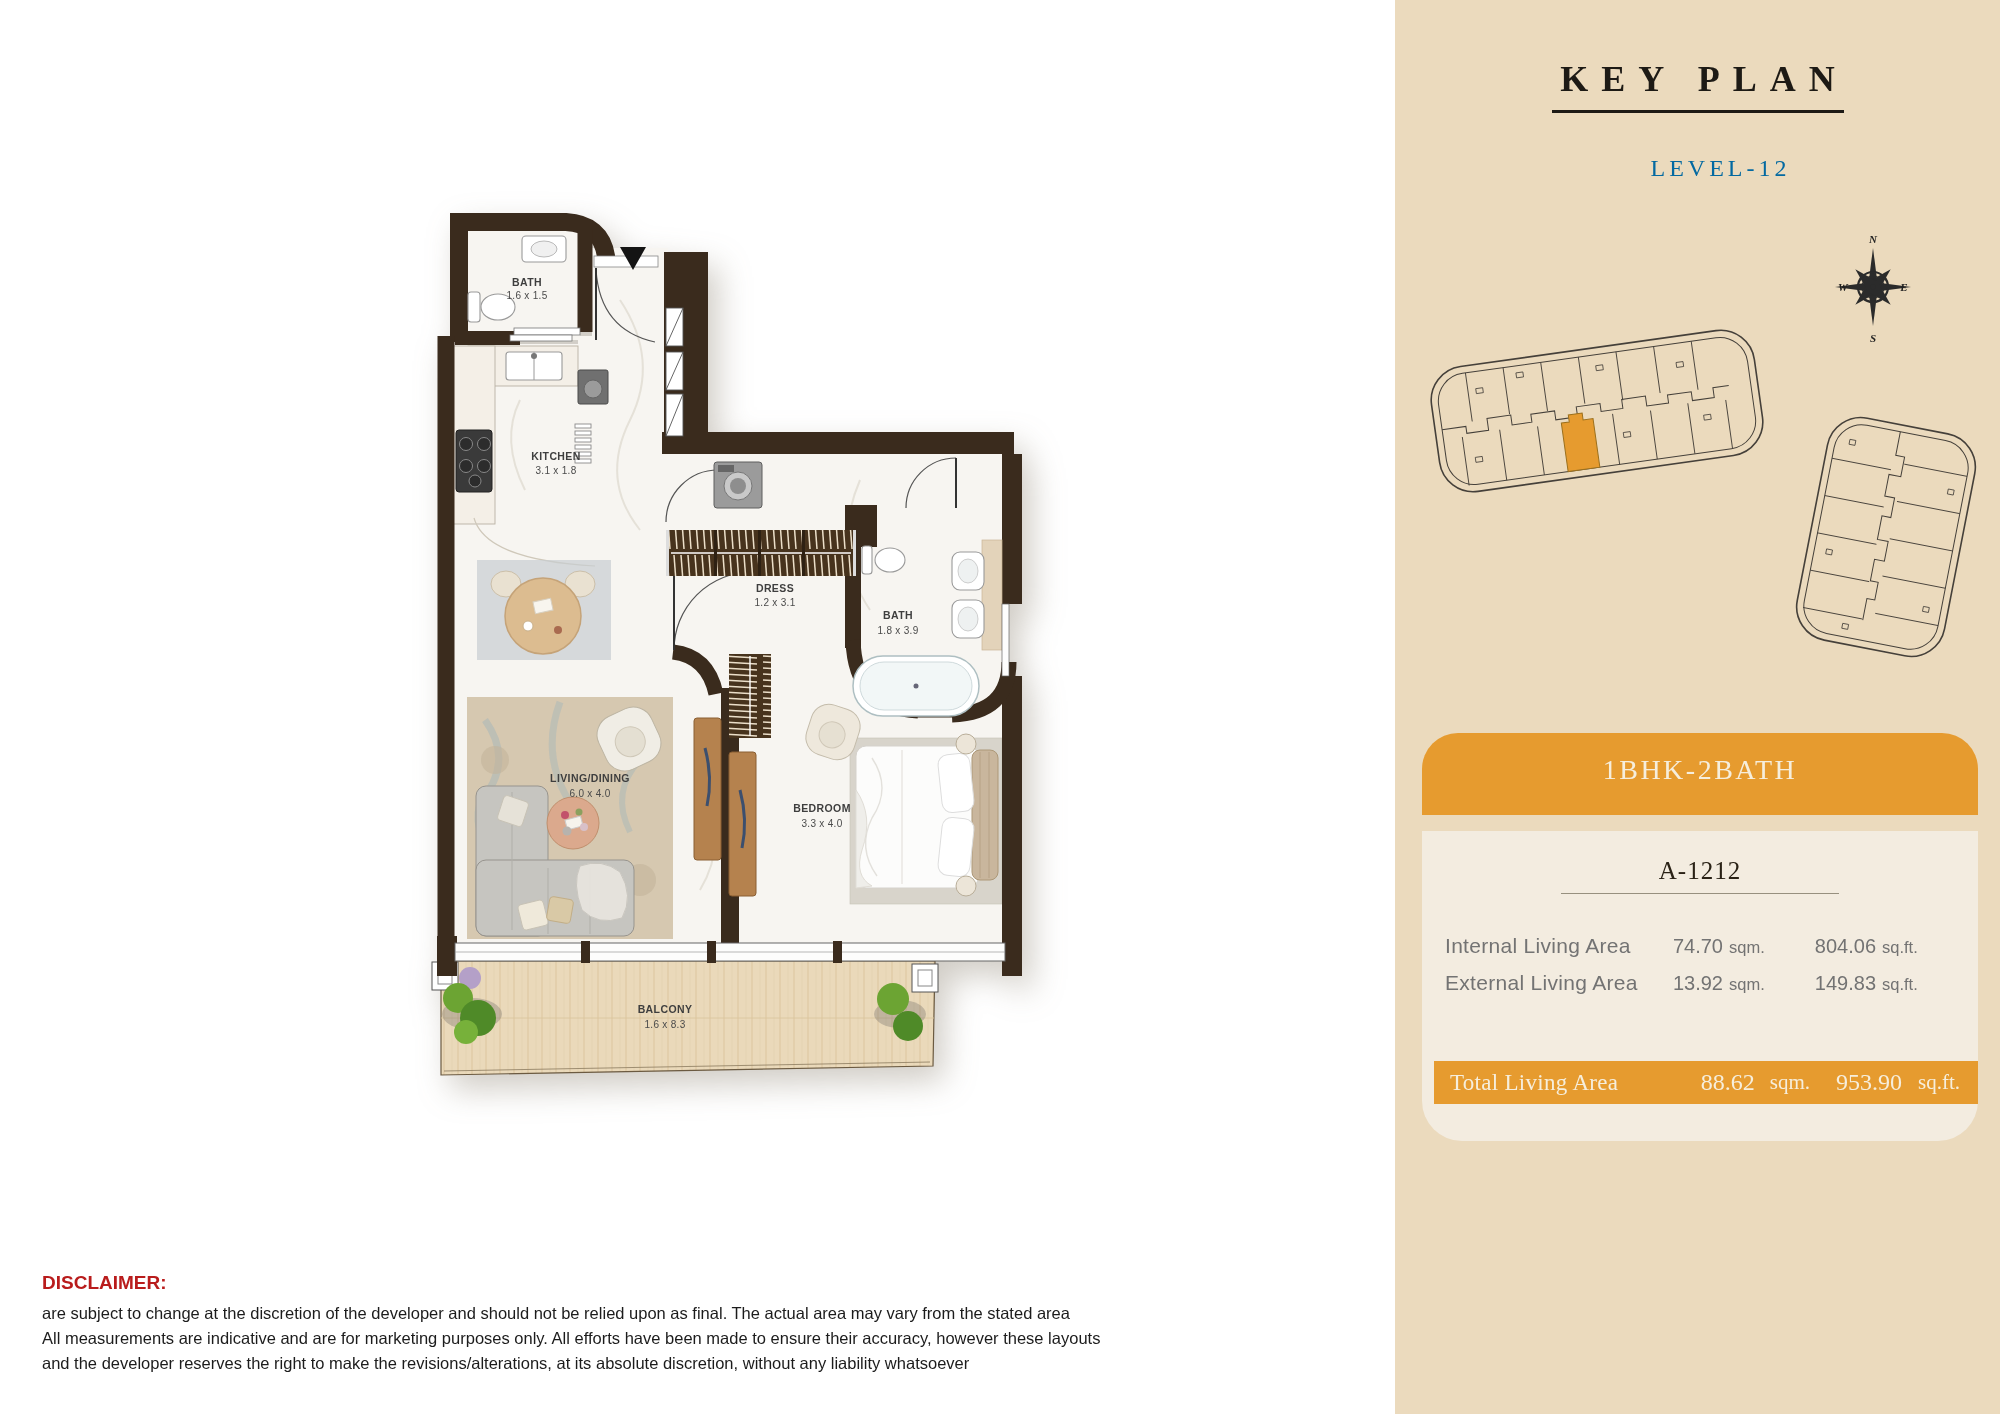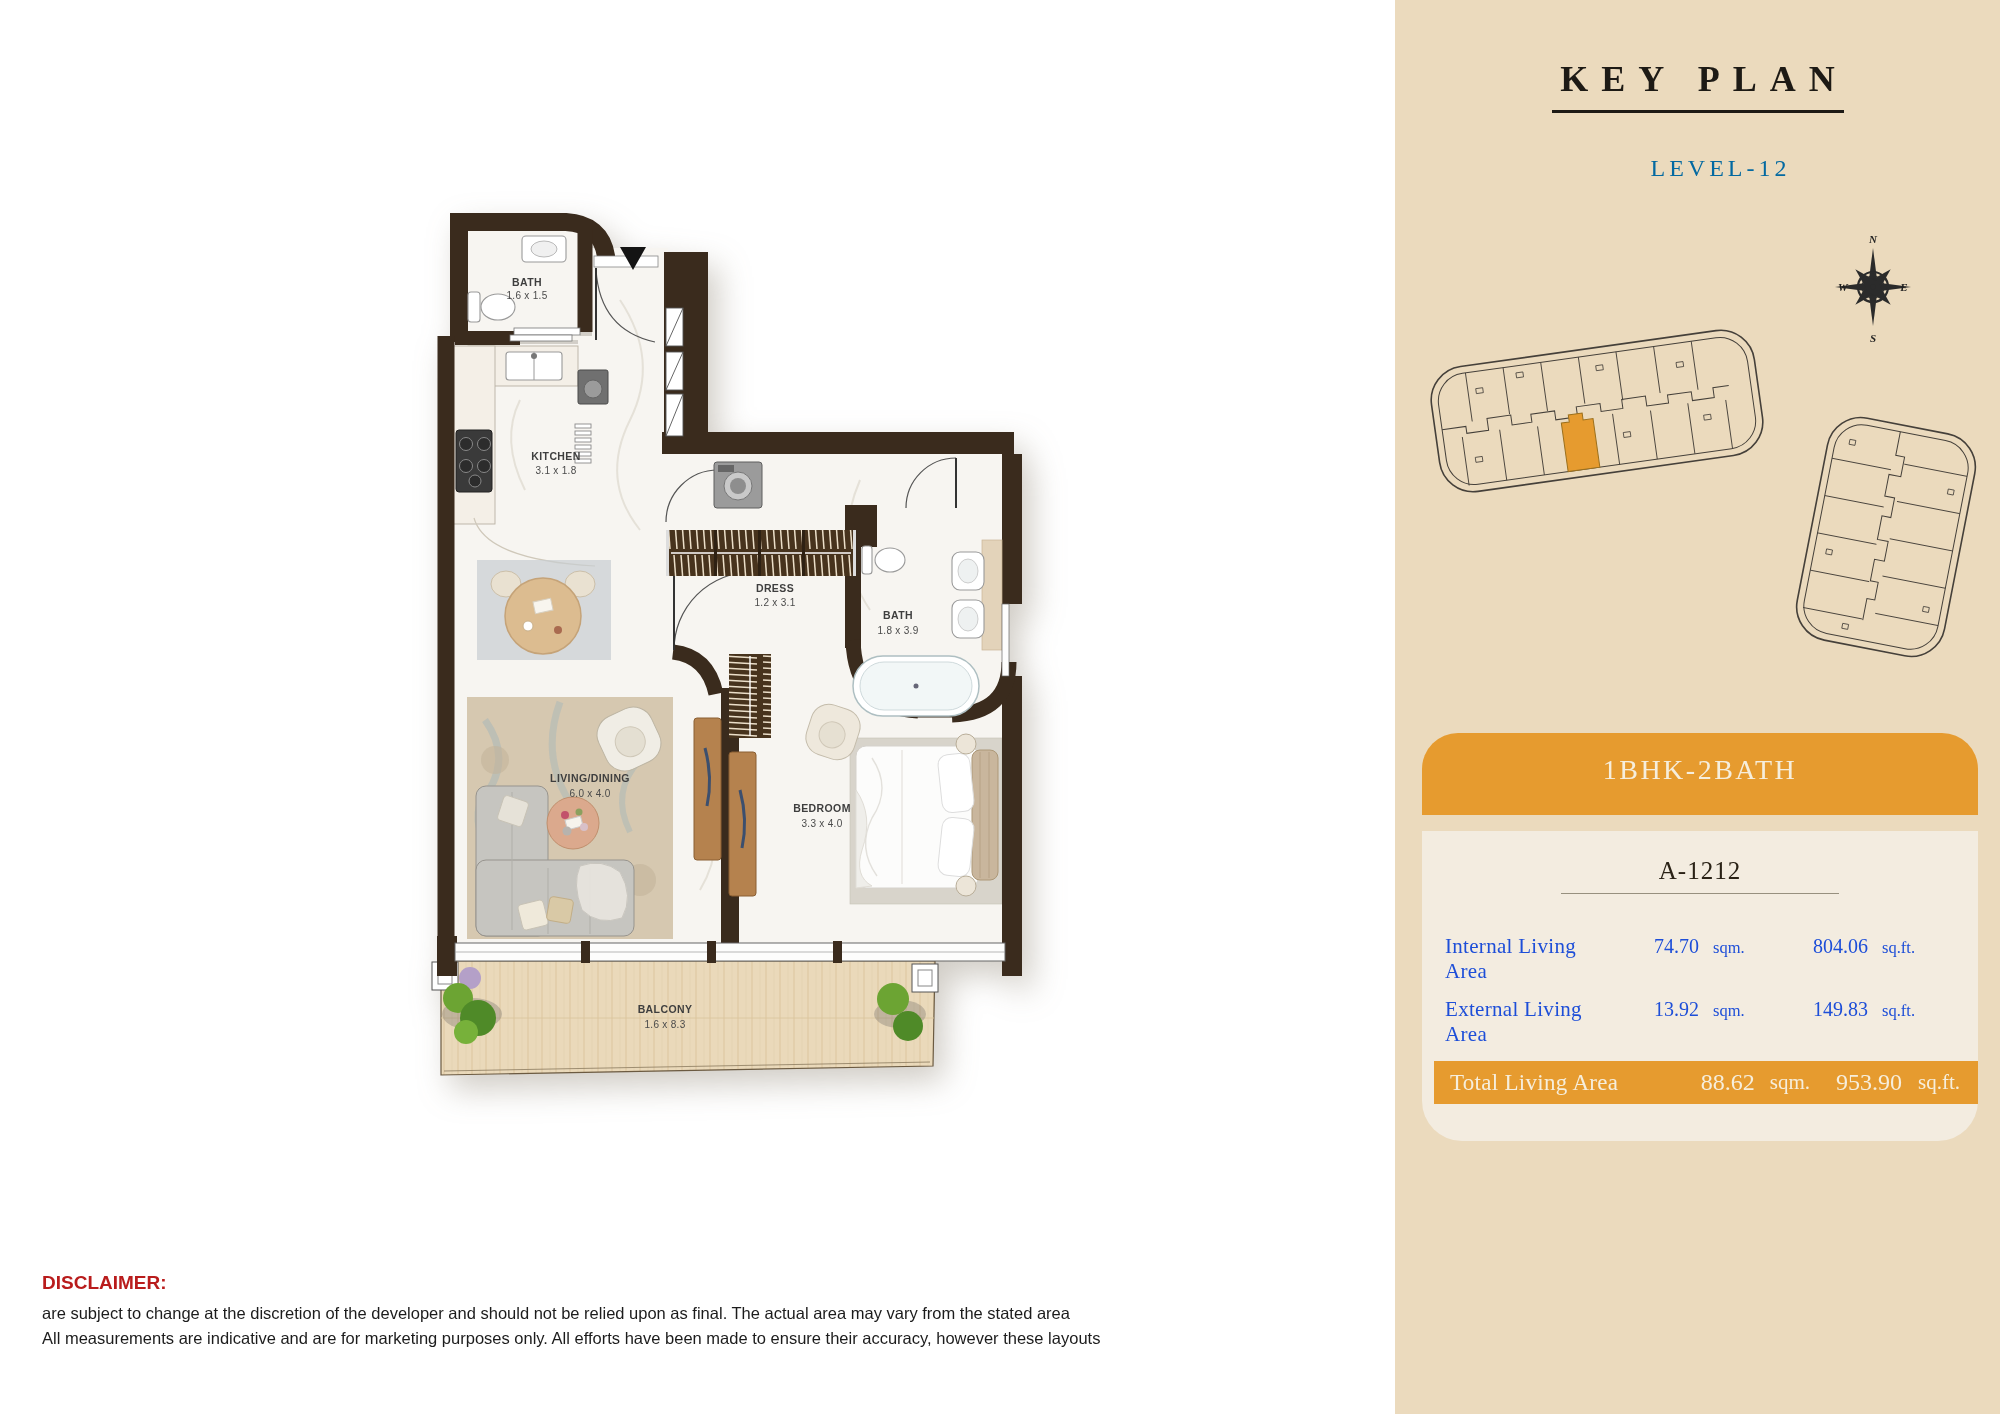--- a/index.html
+++ b/index.html
@@ -38,21 +38,21 @@
                border-radius:36px 36px 0 0;display:flex;align-items:center;justify-content:center;}
   .card-header span{font-family:"Liberation Serif",serif;font-size:28px;letter-spacing:2.5px;
                color:var(--cream);font-weight:500;margin-top:-8px;}
   .card-body{position:absolute;left:0;top:98px;width:100%;height:310px;background:var(--card);
                border-radius:0 0 40px 40px;}
   .unit-no{margin-top:26px;text-align:center;font-family:"Liberation Serif",serif;
            font-size:25px;letter-spacing:1px;color:#2a2216;}
   .unit-rule{width:278px;height:1px;background:#97907f;margin:8px auto 0 auto;}
   .area-rows{margin-top:40px;}
   .row{display:grid;grid-template-columns:1fr 75px 58px 95px 62px;align-items:baseline;
-       padding:0 40px 0 23px;margin-bottom:13px;font-family:Liberation Serif, serif;color:#1d4ed8;gap:8px;}
+       padding:0 40px 0 23px;margin-bottom:13px;font-family:Liberation Sans, sans-serif;color:#737373;}
   .row .lbl{font-size:21px;letter-spacing:.3px;}
   .row .v{text-align:right;font-size:20px;}
   .row .u{font-size:16.5px;padding-left:6px;}
   .total-bar{position:absolute;left:12px;right:0;bottom:37px;height:43px;background:var(--accent);
        display:flex;align-items:center;padding:0 18px 0 16px;font-family:"Liberation Serif",serif;
        color:var(--cream);text-align:right;}
   .total-bar .t-lbl{font-size:23px;letter-spacing:.3px;}
   .total-bar .t-v1{margin-left:auto;font-size:24px;}
   .total-bar .t-u1{margin-left:15px;font-size:21px;}
   .total-bar .t-v2{margin-left:26px;font-size:24px;}
@@ -430,15 +430,16 @@
           <span class="t-u2">sq.ft.</span>
         </div>
       </div>
     </div>
   </aside>
 
   <footer class="disclaimer">
     <h3>DISCLAIMER:</h3>
     <div class="dline">are subject to change at the discretion of the developer and should not be relied upon as final. The actual area may vary from the stated area</div>
     <div class="dline">All measurements are indicative and are for marketing purposes only. All efforts have been made to ensure their accuracy, however these layouts</div>
+    <div class="dline">and the developer reserves the right to make the revisions/alterations, at its absolute discretion, without any liability whatsoever</div>
   </footer>
 
 </div>
 
 </body></html>

